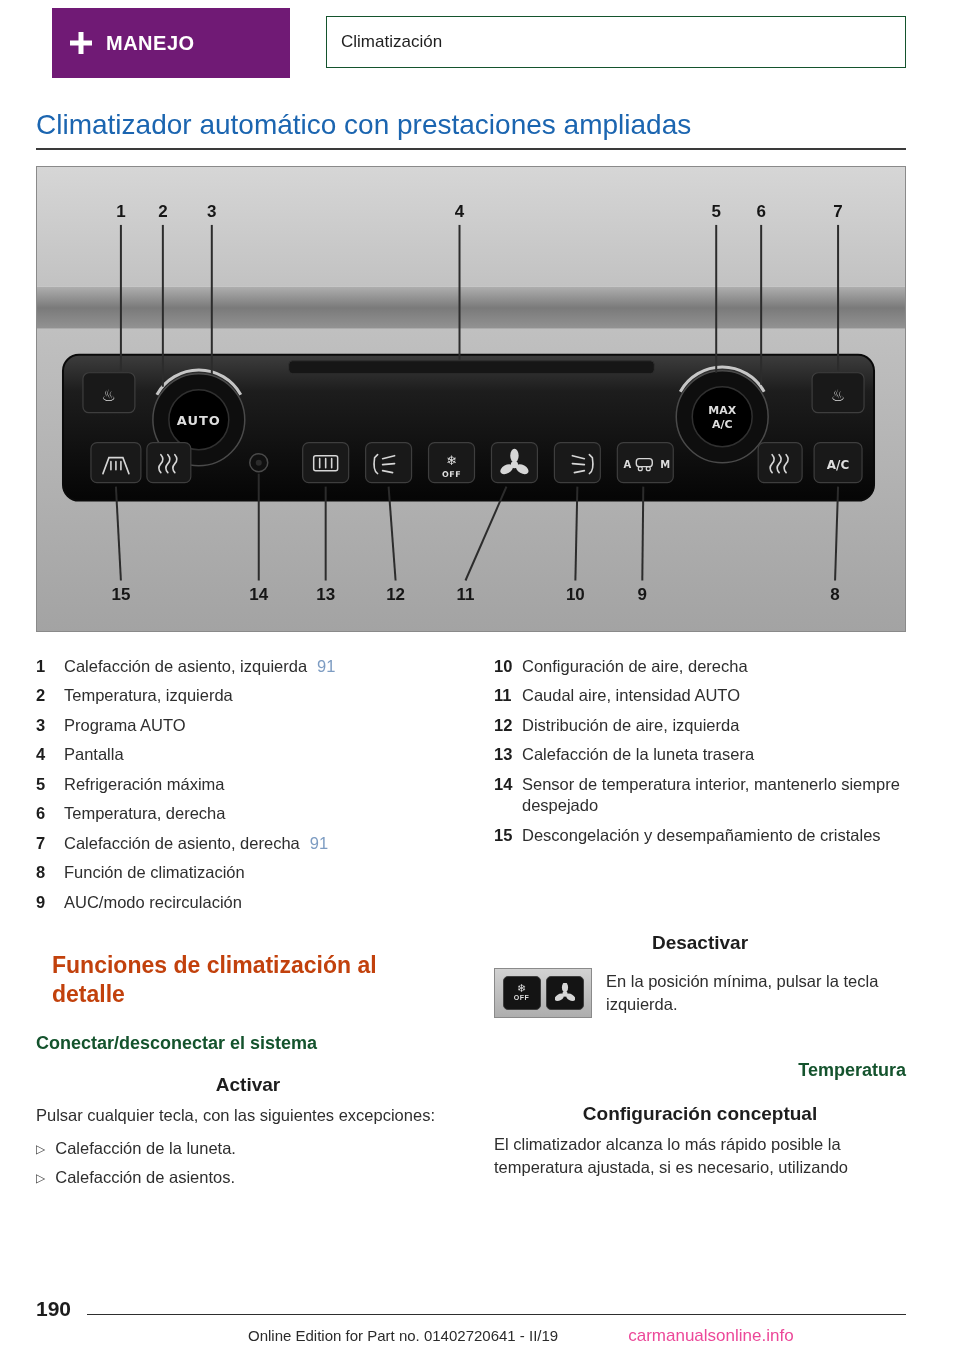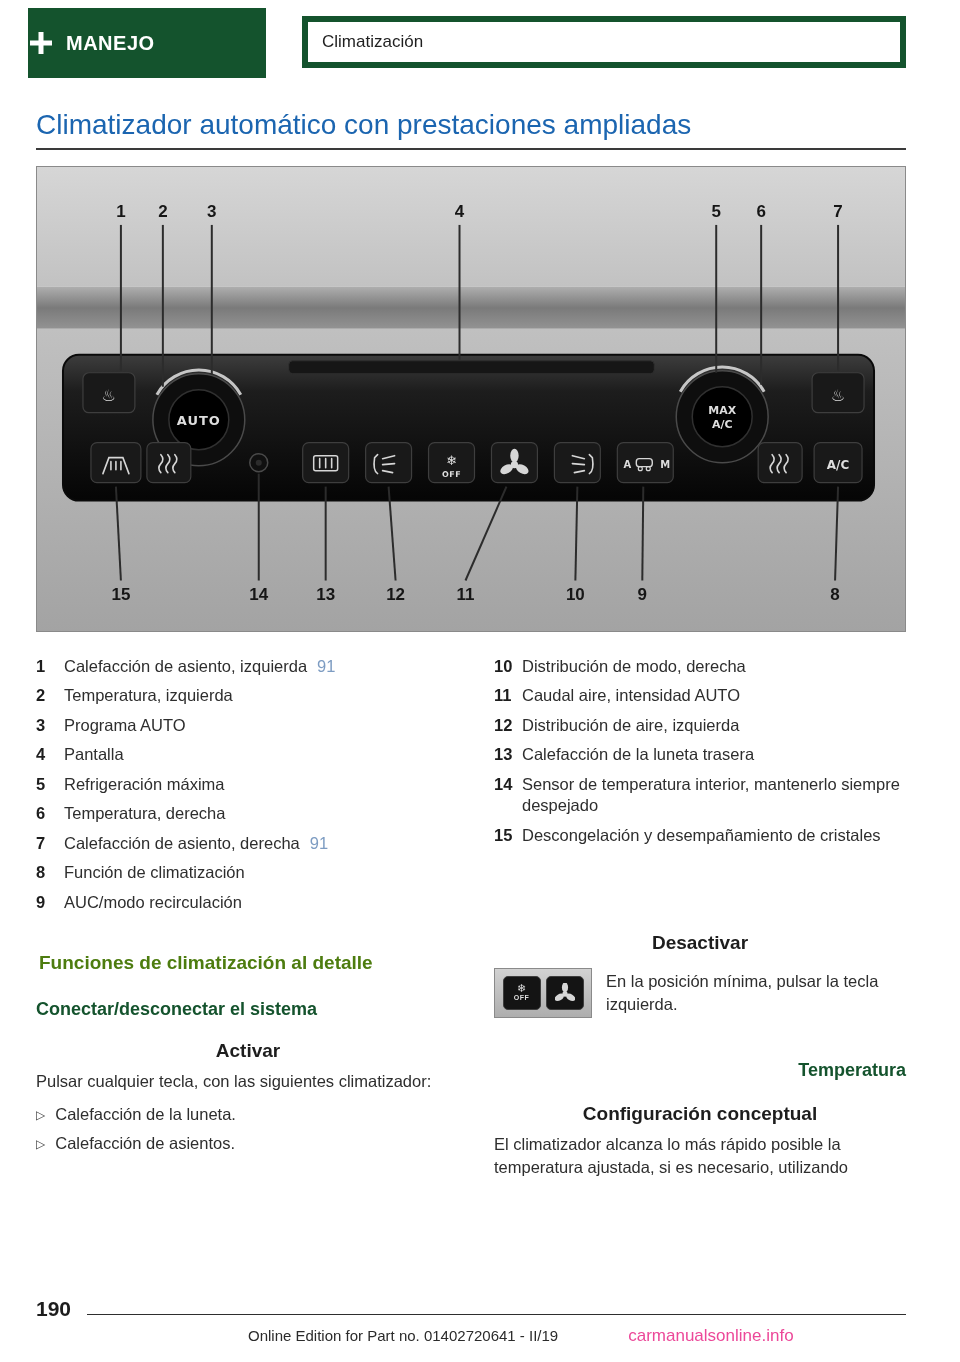--- a/index.html
+++ b/index.html
@@ -1,44 +1,44 @@
 <!DOCTYPE html>
 <html><head>
 <meta charset="utf-8">
 <style>
   html,body{margin:0;padding:0;background:#ffffff;}
   body{width:960px;height:1362px;font-family:"Liberation Sans","DejaVu Sans",sans-serif;color:#2e2e2e;}
   .page{position:relative;width:960px;height:1362px;overflow:hidden;background:#fff;}
 
   
   .hdr{display:flex;align-items:flex-start;margin:8px 54px 0 28px;}
-  .mbar{background:#14532d;color:#fff;width:238px;height:70px;display:flex;align-items:center;gap:12px;box-sizing:border-box;flex:none;}
+  .mbar{background:#701a75;color:#fff;width:238px;height:70px;display:flex;align-items:center;gap:12px;padding-left:16px;box-sizing:border-box;flex:none;margin-left:24px;}
   .micon svg{display:block;}
   .mtxt{font-size:20px;font-weight:bold;letter-spacing:0.5px;}
-  .chapterbox{flex:1;margin-left:36px;margin-top:8px;height:52px;border:6px solid #14532d;box-sizing:border-box;display:flex;align-items:center;padding-left:14px;font-size:17px;color:#1f1f1f;}
+  .chapterbox{flex:1;margin-left:36px;margin-top:8px;height:52px;border:1px solid #14532d;box-sizing:border-box;display:flex;align-items:center;padding-left:14px;font-size:17px;color:#1f1f1f;}
 
   
   .title{margin:30px 54px 0 36px;font-size:28px;line-height:1.2;font-weight:normal;color:#1b65b0;}
   .rule{margin:6px 54px 0 36px;border-bottom:2px solid #3a3a3a;}
 
   
   .figure{margin:16px 54px 0 36px;border:1px solid #8a8a8a;line-height:0;}
   .figure svg{width:100%;height:auto;display:block;}
   .pbtn{fill:#191919;stroke:#3e3e3e;stroke-width:1.2;}
   .pico{stroke:#d6d6d6;stroke-width:1.6;fill:none;stroke-linecap:round;}
   .ptxt{fill:#dedede;font-family:"DejaVu Sans",sans-serif;text-anchor:middle;}
   .co{font-family:"Liberation Sans",sans-serif;font-weight:bold;font-size:17px;fill:#161616;text-anchor:middle;}
   .cline{stroke:#2c2c2c;stroke-width:2;}
 
   
   .cols{display:grid;grid-template-columns:424px 1fr;column-gap:34px;margin:24px 54px 0 36px;}
   .leg{display:grid;grid-template-columns:28px 1fr;font-size:16.5px;line-height:1.3;margin-bottom:8px;}
   .ln{font-weight:bold;color:#1d1d1d;}
   .ref{color:#7d9cc2;text-decoration:none;margin-left:10px;}
-  h2.sec{margin:38px 0 0 3px;max-width:400px;font-size:19px;line-height:1.26;font-weight:bold;color:#4d7c0f;}
+  h2.sec{margin:38px 0 0 16px;max-width:400px;font-size:23px;line-height:1.26;font-weight:bold;color:#c2410c;}
   h3.sub{margin:24px 0 0 0;font-size:18px;font-weight:bold;color:#14532d;}
   h4.mini{margin:20px 0 0 0;font-size:19px;font-weight:bold;color:#1d1d1d;text-align:center;}
   p.body{margin:8px 0 0 0;font-size:16.5px;line-height:1.38;}
   .bullets{margin-top:12px;}
   .bullet{display:flex;gap:10px;margin-bottom:10px;font-size:16.5px;}
   .tri{color:#3f3f3f;font-size:12px;margin-top:3px;flex:none;}
 
   
   .deact{display:flex;gap:14px;margin-top:14px;align-items:flex-start;}
   .minifig{flex:none;width:96px;height:48px;border:1px solid #8a8a8a;background:linear-gradient(#d2d2d2,#aeaeae);display:flex;align-items:center;justify-content:center;gap:5px;}
@@ -277,37 +277,37 @@
         <span class="lt">Función de climatización</span>
       </div>
       <div class="leg">
         <span class="ln">9</span>
         <span class="lt">AUC/modo recirculación</span>
       </div>
 
       <h2 class="sec">Funciones de climatización al detalle</h2>
       <h3 class="sub">Conectar/desconectar el sistema</h3>
       <h4 class="mini">Activar</h4>
-      <p class="body">Pulsar cualquier tecla, con las siguientes climatizador:</p>
+      <p class="body">Pulsar cualquier tecla, con las siguientes excepciones:</p>
       <div class="bullets">
         <div class="bullet">
           <span class="tri">▷</span>
           <span>Calefacción de la luneta.</span>
         </div>
         <div class="bullet">
           <span class="tri">▷</span>
           <span>Calefacción de asientos.</span>
         </div>
       </div>
     </div>
 
     <div class="col">
       <div class="leg">
         <span class="ln">10</span>
-        <span class="lt">Distribución de modo, derecha</span>
+        <span class="lt">Configuración de aire, derecha</span>
       </div>
       <div class="leg">
         <span class="ln">11</span>
         <span class="lt">Caudal aire, intensidad AUTO</span>
       </div>
       <div class="leg">
         <span class="ln">12</span>
         <span class="lt">Distribución de aire, izquierda</span>
       </div>
       <div class="leg">

